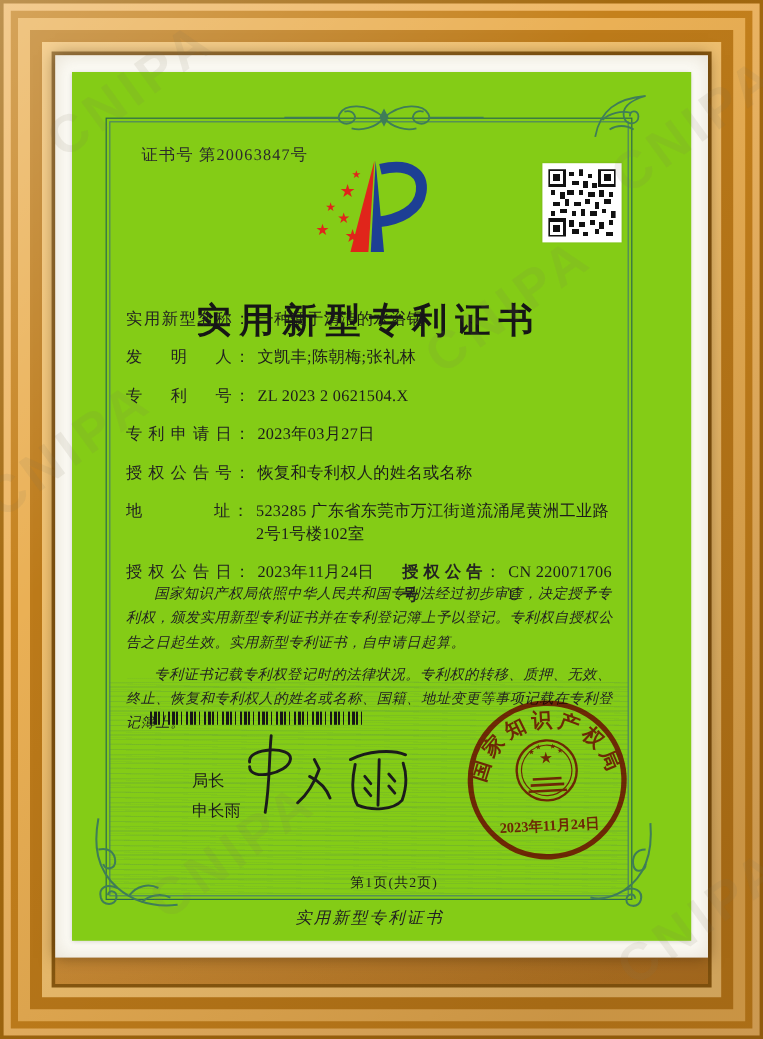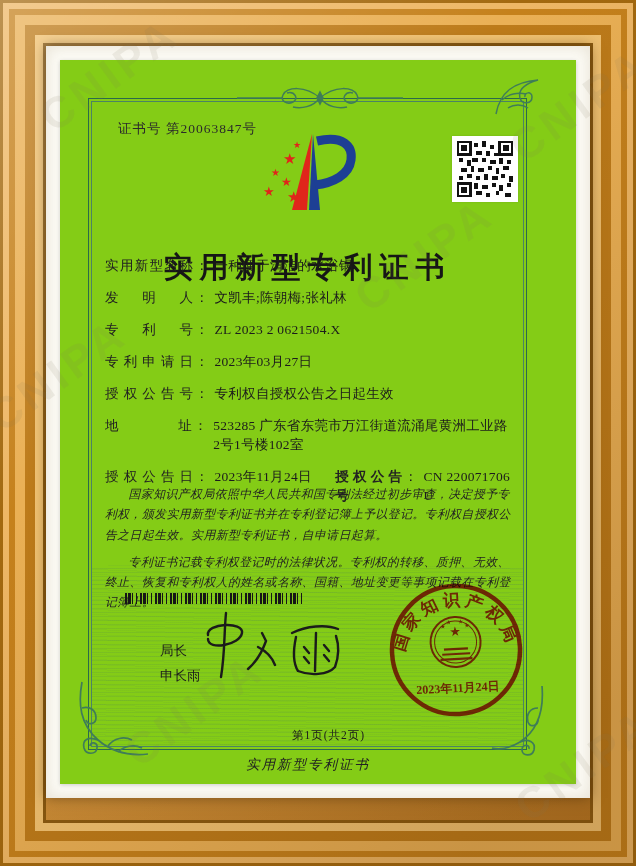--- a/index.html
+++ b/index.html
@@ -219,21 +219,21 @@
       <span class="fval">ZL 2023 2 0621504.X</span>
     </div>
     <div class="frow">
       <span class="flabel">专利申请日</span>
         <span class="fsep">：</span>
       <span class="fval">2023年03月27日</span>
     </div>
     <div class="frow">
       <span class="flabel">授权公告号</span>
         <span class="fsep">：</span>
-      <span class="fval">专利权自授权公告之日起生效</span>
+      <span class="fval">恢复和专利权人的姓名或名称</span>
     </div>
     <div class="frow">
       <span class="flabel">地址</span>
         <span class="fsep">：</span>
       <span class="fval addr">523285 广东省东莞市万江街道流涌尾黄洲工业路2号1号楼102室</span>
     </div>
     <div class="frow">
       <span class="fgroup1">
         <span class="flabel">授权公告日</span>
           <span class="fsep">：</span>

